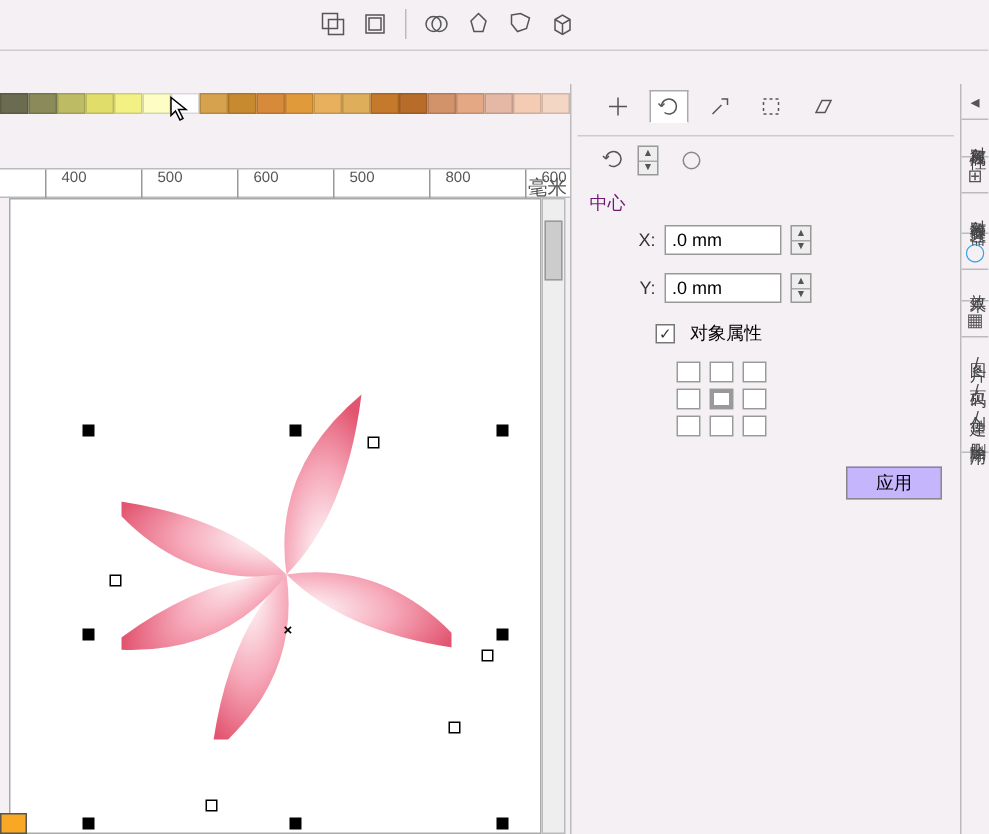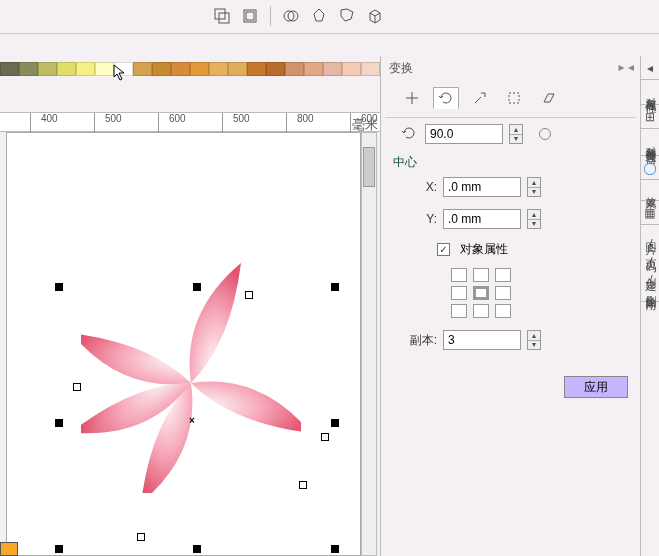--- a/index.html
+++ b/index.html
@@ -21,21 +21,21 @@
 .tab-btn.active { background: #fff; border: 1px solid #aaa; border-bottom: 1px solid #fff; }
 
 .field-row { display: flex; align-items: center; padding: 6px 10px 6px 20px; gap: 6px; }
 .field-label { width: 36px; text-align: right; color: #333; }
 .num-input { width: 78px; height: 20px; border: 1px solid #999; background: #fff; padding: 0 4px; }
 .spinner { width: 14px; height: 20px; border: 1px solid #999; background: #eee; display:flex; flex-direction:column; }
 .spinner div { flex:1; display:flex; align-items:center; justify-content:center; font-size:7px; color:#555; border-bottom:1px solid #aaa;}
 .spinner div:last-child{border:none;}
 .radio-dot { width:12px; height:12px; border:1px solid #888; border-radius:50%; margin-left:10px; }
 
-.section-lbl { padding: 4px 8px 0 12px; color:#14532d; }
+.section-lbl { padding: 4px 8px 0 12px; color:#701a75; }
 .checkbox { width:13px; height:13px; border:1px solid #777; background:#fff; display:inline-flex; align-items:center; justify-content:center; margin-right:4px; font-size:10px; color:#333;}
 .anchor-grid { margin: 4px 0 6px 70px; }
 .anchor-row { display:flex; gap:6px; margin-bottom:4px;}
 .anchor-cell { width:16px; height:14px; border:1px solid #999; background:#fff; }
 .anchor-cell.sel { background:#fff; box-shadow: inset 0 0 0 2px #999; }
 .apply-btn { width: 64px; height: 22px; border:1px solid #888; background:#c4b5fd; margin: 20px 12px 0 auto; display:block; }
 
 .right-strip { position: absolute; right: 0; top: 56px; width: 19px; height: 500px; background:#f4f0f4; border-left:1px solid #bbb; }
 .vtab { writing-mode: vertical-rl; text-orientation: upright; font-size:11px; padding:8px 2px; color:#444; border-bottom:1px solid #bbb; text-align:center; letter-spacing:2px; }
 .vtab-icon { height:24px; display:flex; align-items:center; justify-content:center; color:#555; border-bottom:1px solid #bbb;}
@@ -167,24 +167,20 @@
   <div class="sel-hollow" style="left:314px; top:300px"></div>
   <div class="sel-hollow" style="left:130px; top:400px"></div>
   <div class="sel-hollow" style="left:292px; top:348px"></div>
   <span class="center-x" style="left:182px; top:282px">×</span>
 </div>
 <div class="scroll-v">
     <div class="scroll-thumb"></div>
   </div>
 
 <div class="docker">
-  <div class="docker-title">
-    <span>变换</span>
-    <span style="color:#888">▸ ◂</span>
-  </div>
   <div class="tab-row">
     <span class="tab-btn">
         <svg width="16" height="16">
           <path d="M8 2 v12 M2 8 h12" stroke="#555" fill="none"></path>
         </svg>
       </span>
     <span class="tab-btn active">
         <svg width="16" height="16">
           <path d="M3 8 a5 5 0 1 1 2 4" stroke="#555" fill="none"></path>
           <path d="M3 8 l-2 -2 M3 8 l2 -2" stroke="#555"></path>
@@ -205,21 +201,20 @@
           <path d="M4 12 L8 4 L14 4 L10 12 Z" stroke="#555" fill="none"></path>
         </svg>
       </span>
   </div>
 
   <div class="field-row">
     <span style="width:18px"><svg width="16" height="16">
           <path d="M3 8 a5 5 0 1 1 2 4" stroke="#555" fill="none"></path>
           <path d="M3 8 l-2 -2 M3 8 l2 -2" stroke="#555"></path>
         </svg></span>
-    <input class="num-input" value="90.0" style="">
     <div class="spinner">
         <div>▲</div>
         <div>▼</div>
       </div>
     <span class="radio-dot"></span>
   </div>
 
   <div class="section-lbl">中心</div>
   <div class="field-row">
     <span class="field-label">X:</span>
@@ -252,28 +247,20 @@
         <div class="anchor-cell sel"></div>
         <div class="anchor-cell"></div>
       </div>
     <div class="anchor-row">
         <div class="anchor-cell"></div>
         <div class="anchor-cell"></div>
         <div class="anchor-cell"></div>
       </div>
   </div>
 
-  <div class="field-row">
-    <span class="field-label">副本:</span>
-    <input class="num-input" value="3" style="">
-    <div class="spinner">
-        <div>▲</div>
-        <div>▼</div>
-      </div>
-  </div>
 
   <button class="apply-btn">应用</button>
 </div>
 
 <div class="right-strip">
   <div class="vtab-icon">◂</div>
   <div class="vtab">对象属性</div>
   <div class="vtab-icon">⊞</div>
   <div class="vtab">对象管理器</div>
   <div class="vtab-icon" style="color:#3aa0e0">◯</div>

